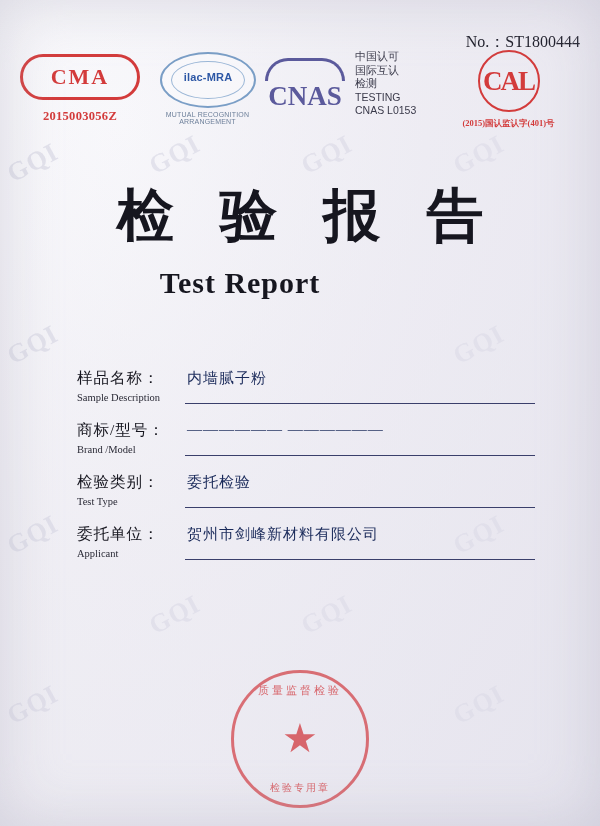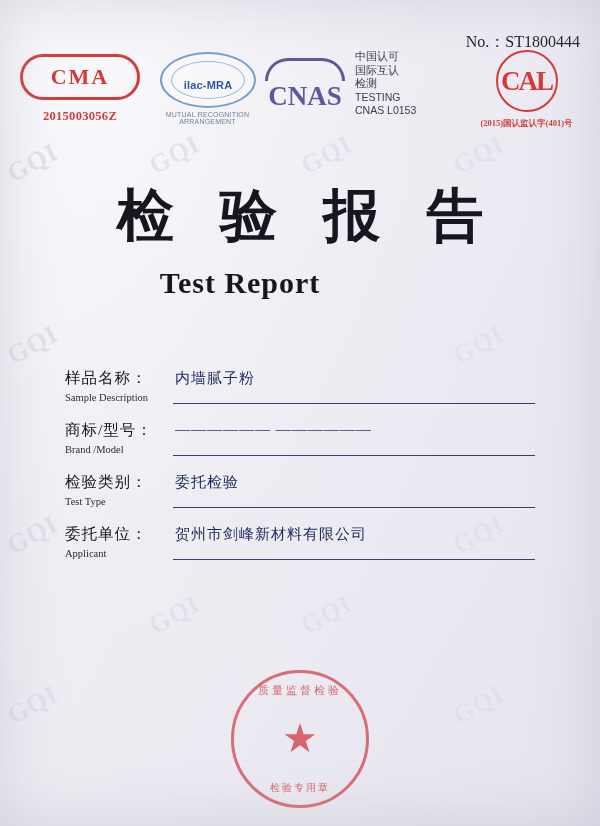--- a/index.html
+++ b/index.html
@@ -103,21 +103,21 @@
   .ilac-oval:before {
     content: "";
     position: absolute;
     left: 9px; top: 7px; right: 9px; bottom: 7px;
     border: 1px solid #9ab6d6;
     border-radius: 50%;
   }
   .ilac-text {
     position: absolute;
     left: 0; right: 0;
-    top: 25px;
+    top: 17px;
     font-size: 11px;
     font-weight: bold;
     color: #2d57a5;
     font-family: "Liberation Sans", sans-serif;
     letter-spacing: 0.2px;
   }
   .ilac-sub {
     font-size: 7px;
     color: #6c7f99;
     margin-top: 3px;
@@ -157,21 +157,21 @@
     top: 14px;
     font-family: "Liberation Sans", sans-serif;
     font-size: 10.5px;
     line-height: 13.5px;
     color: #3a3a4a;
   }
   .cnas-info .cn { font-family: "Liberation Serif", serif; font-size: 11px; }
 
   .cal {
     position: absolute;
-    left: 474px;
+    left: 456px;
     top: 14px;
     width: 105px;
     text-align: center;
   }
   .cal-circle {
     width: 58px;
     height: 58px;
     border: 2.5px solid #d33b3b;
     border-radius: 50%;
     margin: 0 auto;
@@ -236,20 +236,21 @@
   
   .fields {
     position: absolute;
     top: 368px;
     left: 65px;
     width: 470px;
   }
   .field {
     position: relative;
     height: 52px;
+    margin-left: 12px;
   }
   .field-labels {
     position: absolute;
     left: 0;
     top: 0;
     width: 105px;
   }
   .f-cn {
     font-family: "Liberation Serif", serif;
     font-size: 15.5px;

